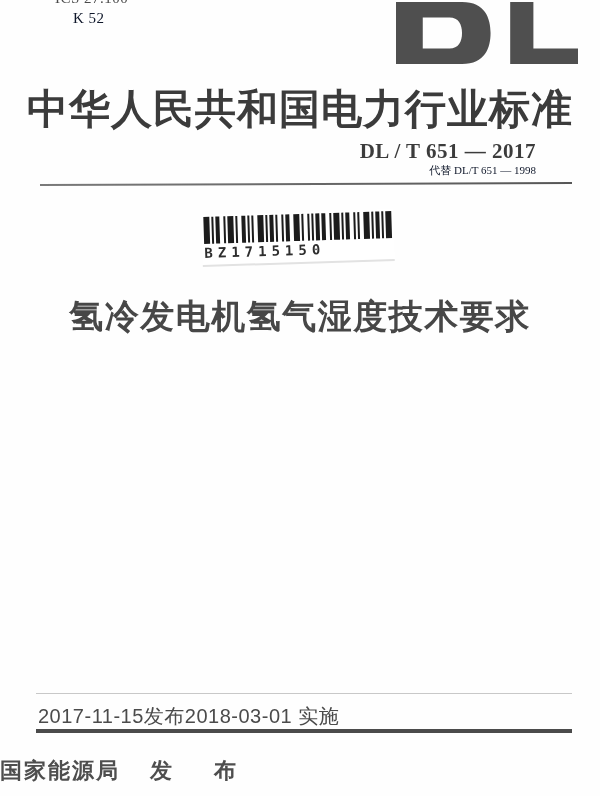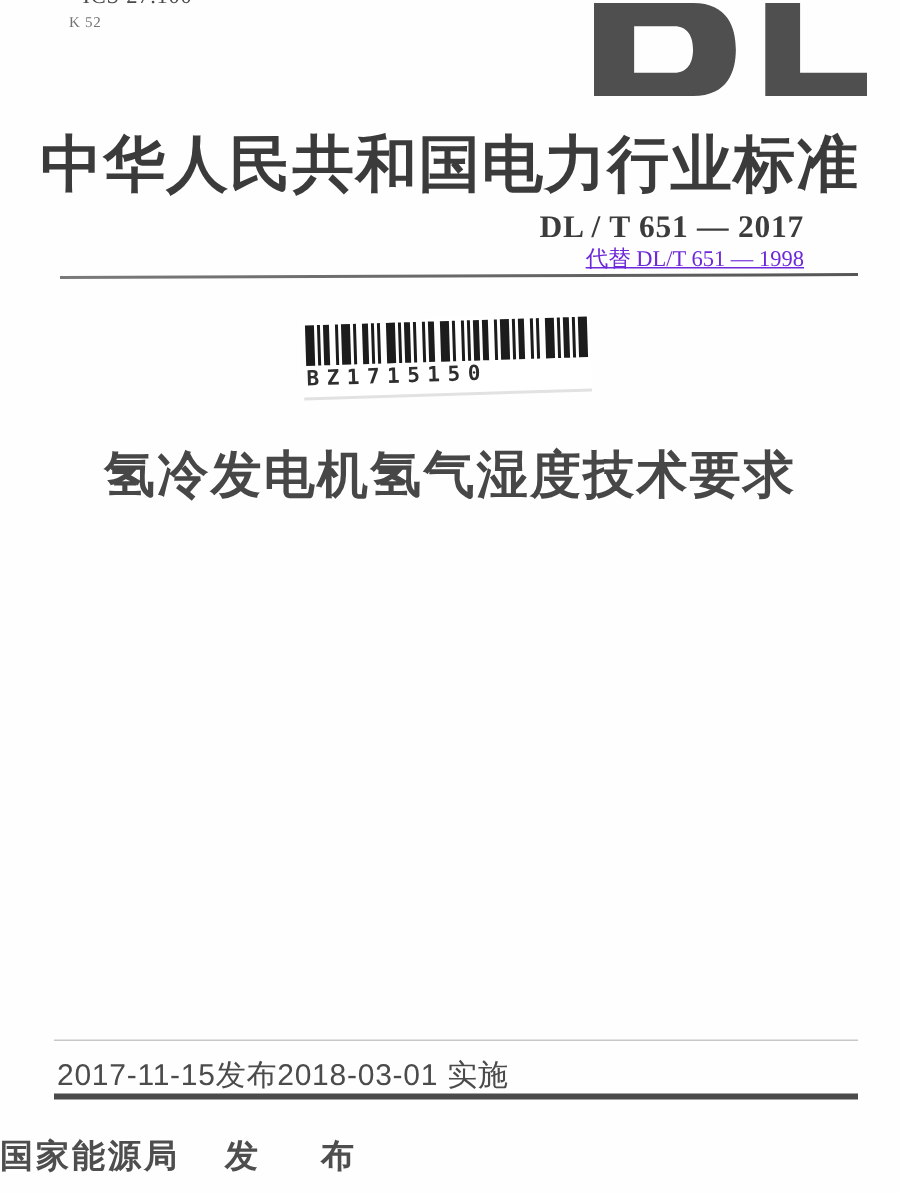--- a/index.html
+++ b/index.html
@@ -11,36 +11,36 @@
     overflow:hidden;
     font-family:"Liberation Serif","DejaVu Serif",serif;
     color:#3d3d3d;
   }
   .serif{font-family:"Liberation Serif","DejaVu Serif",serif;}
   .sans{font-family:"Liberation Sans","DejaVu Sans",sans-serif;}
   .mono{font-family:"DejaVu Sans Mono","Liberation Mono",monospace;}
 
   
   .ics-line{position:absolute;left:55px;top:-10px;font-size:15px;letter-spacing:.5px;color:#4a4a4a;}
-  .class-line{position:absolute;left:46px;top:10px;font-size:10px;letter-spacing:.5px;color:#737373;}
+  .class-line{position:absolute;left:73px;top:10px;font-size:15px;letter-spacing:.5px;color:#0f172a;}
   .record-line{position:absolute;left:55px;top:29px;font-size:14px;color:#3f3f3f;}
 
   
   .dl-logo{position:absolute;left:396px;top:1px;}
 
   
   .org-title{
     position:absolute;left:0;right:0;top:82px;
     text-align:center;font-size:41px;font-weight:bold;
     letter-spacing:1px;color:#3b3b3b;white-space:nowrap;
   }
 
   
   .std-code{position:absolute;right:64px;top:139px;font-size:21px;font-weight:bold;letter-spacing:.5px;color:#3c3c3c;}
-  .std-replaces{position:absolute;right:64px;top:163px;font-size:15px;color:#6d28d9;text-decoration:underline;}
+  .std-replaces{position:absolute;right:64px;top:163px;font-size:11px;color:#0f172a;}
   .rule-top{position:absolute;left:40px;right:28px;top:183px;height:2px;background:linear-gradient(90deg,#7a7a7a,#565656);transform:rotate(-0.2deg);}
 
   
   .barcode{
     position:absolute;left:202px;top:212px;width:188px;
     transform:rotate(-1.8deg);
     background:#fff;
     border-bottom:2px solid #e2e2e2;
     padding:2px 2px 4px 2px;
   }

